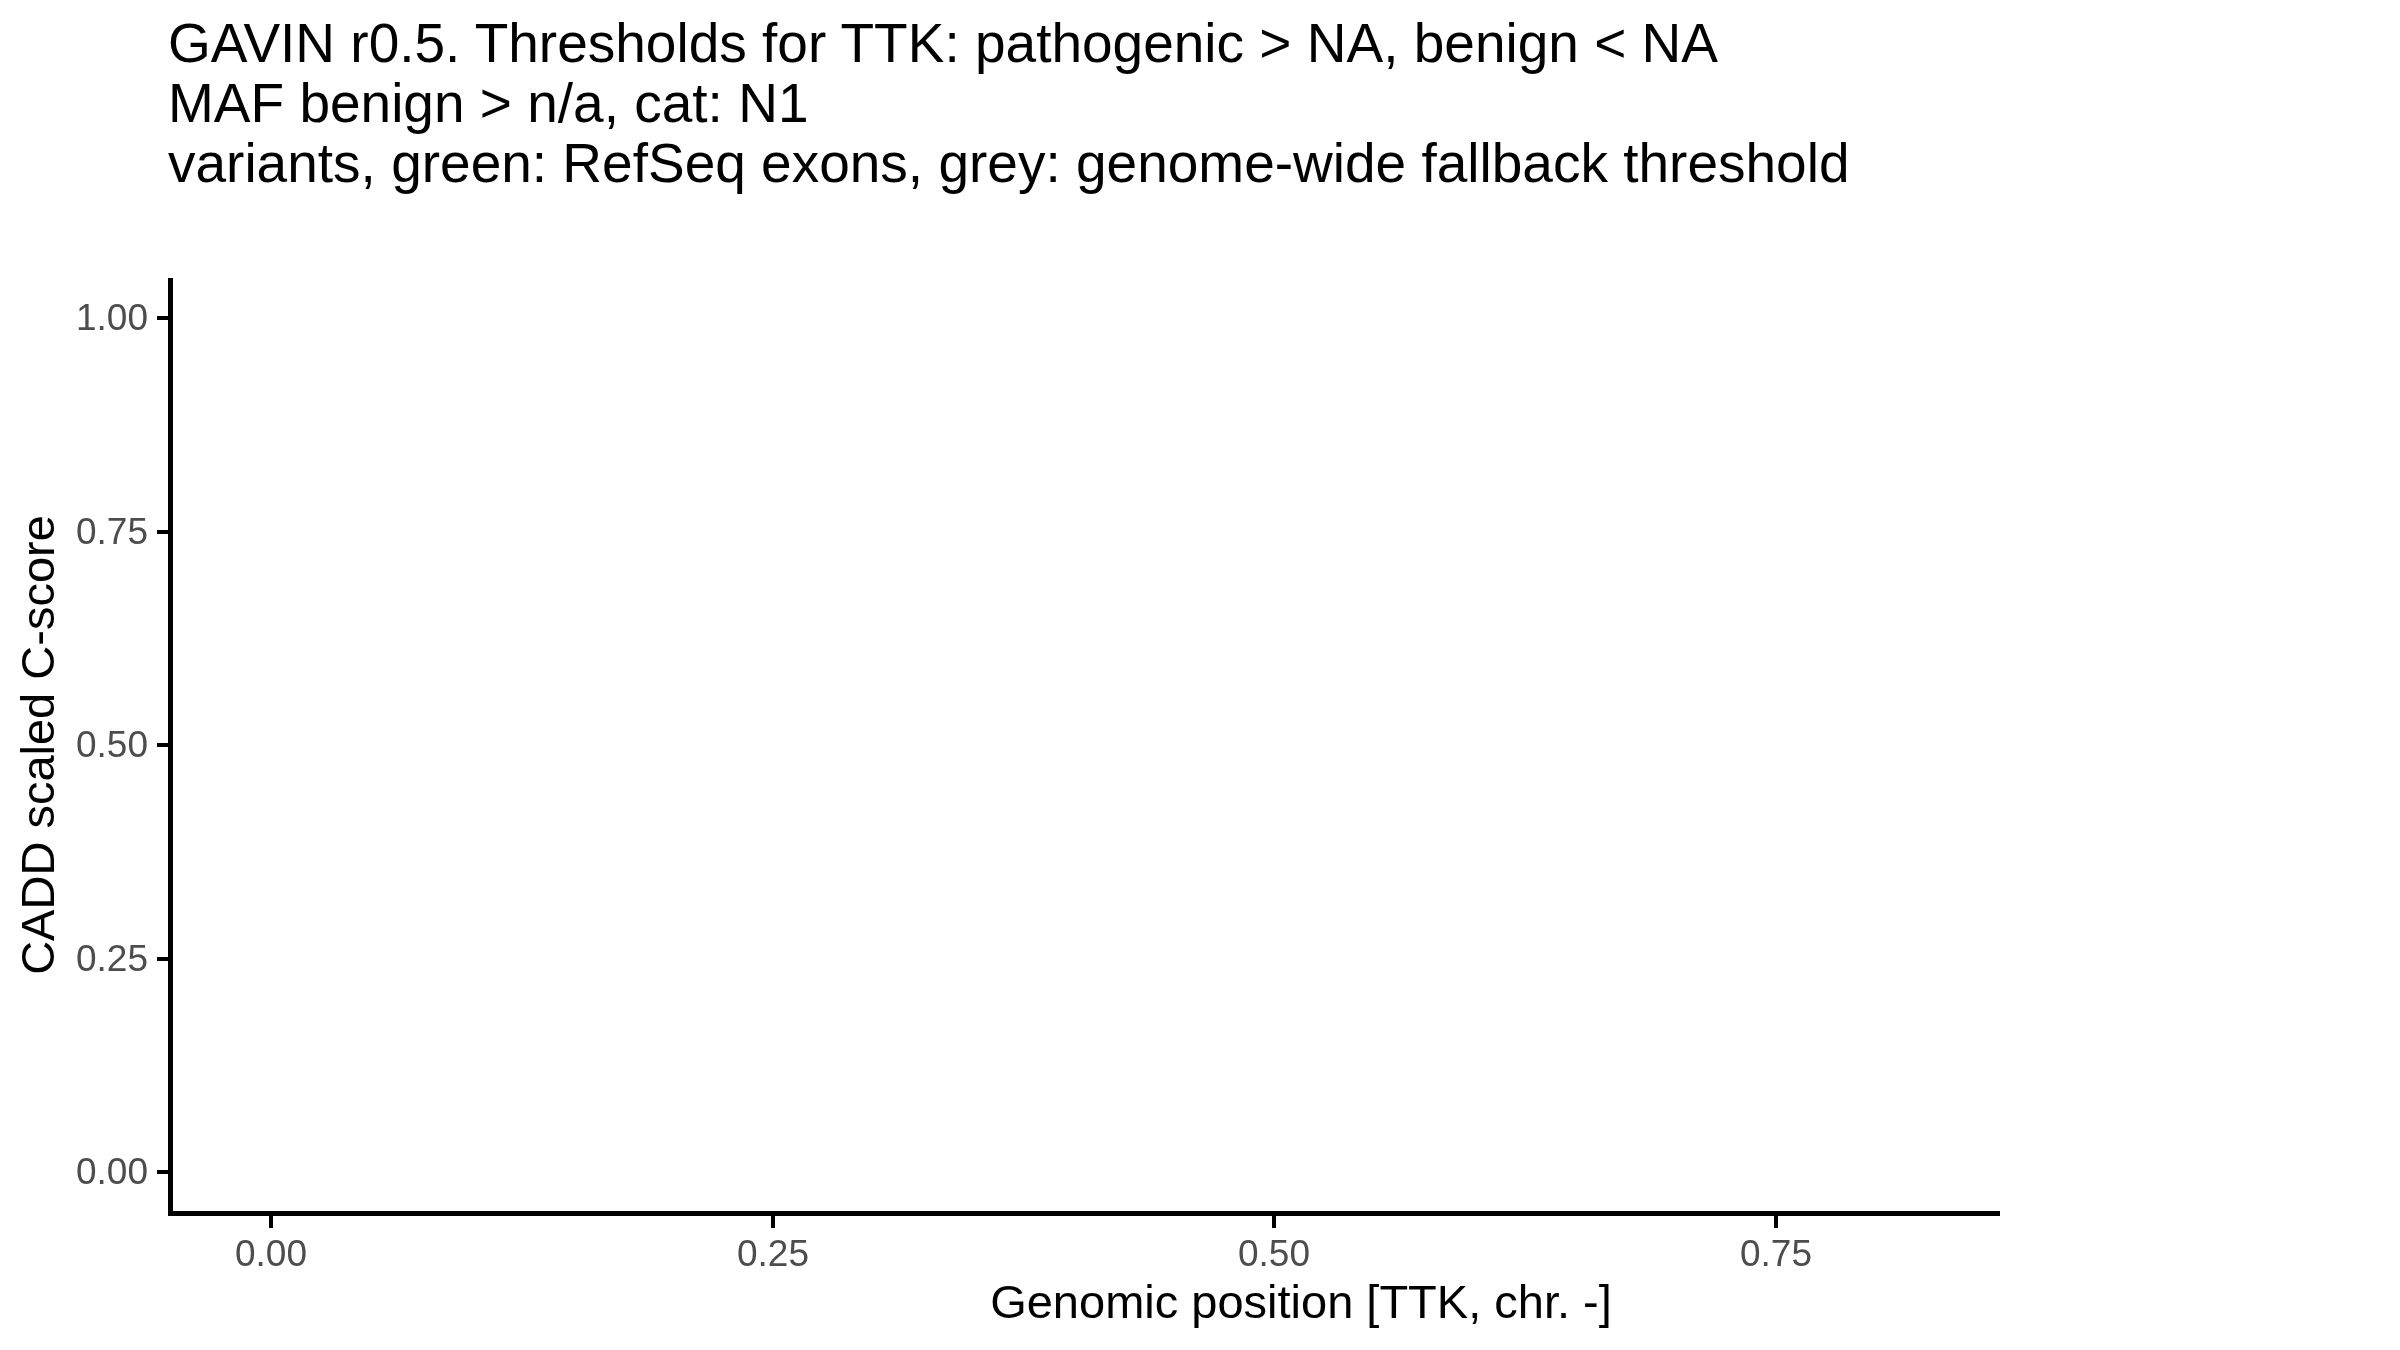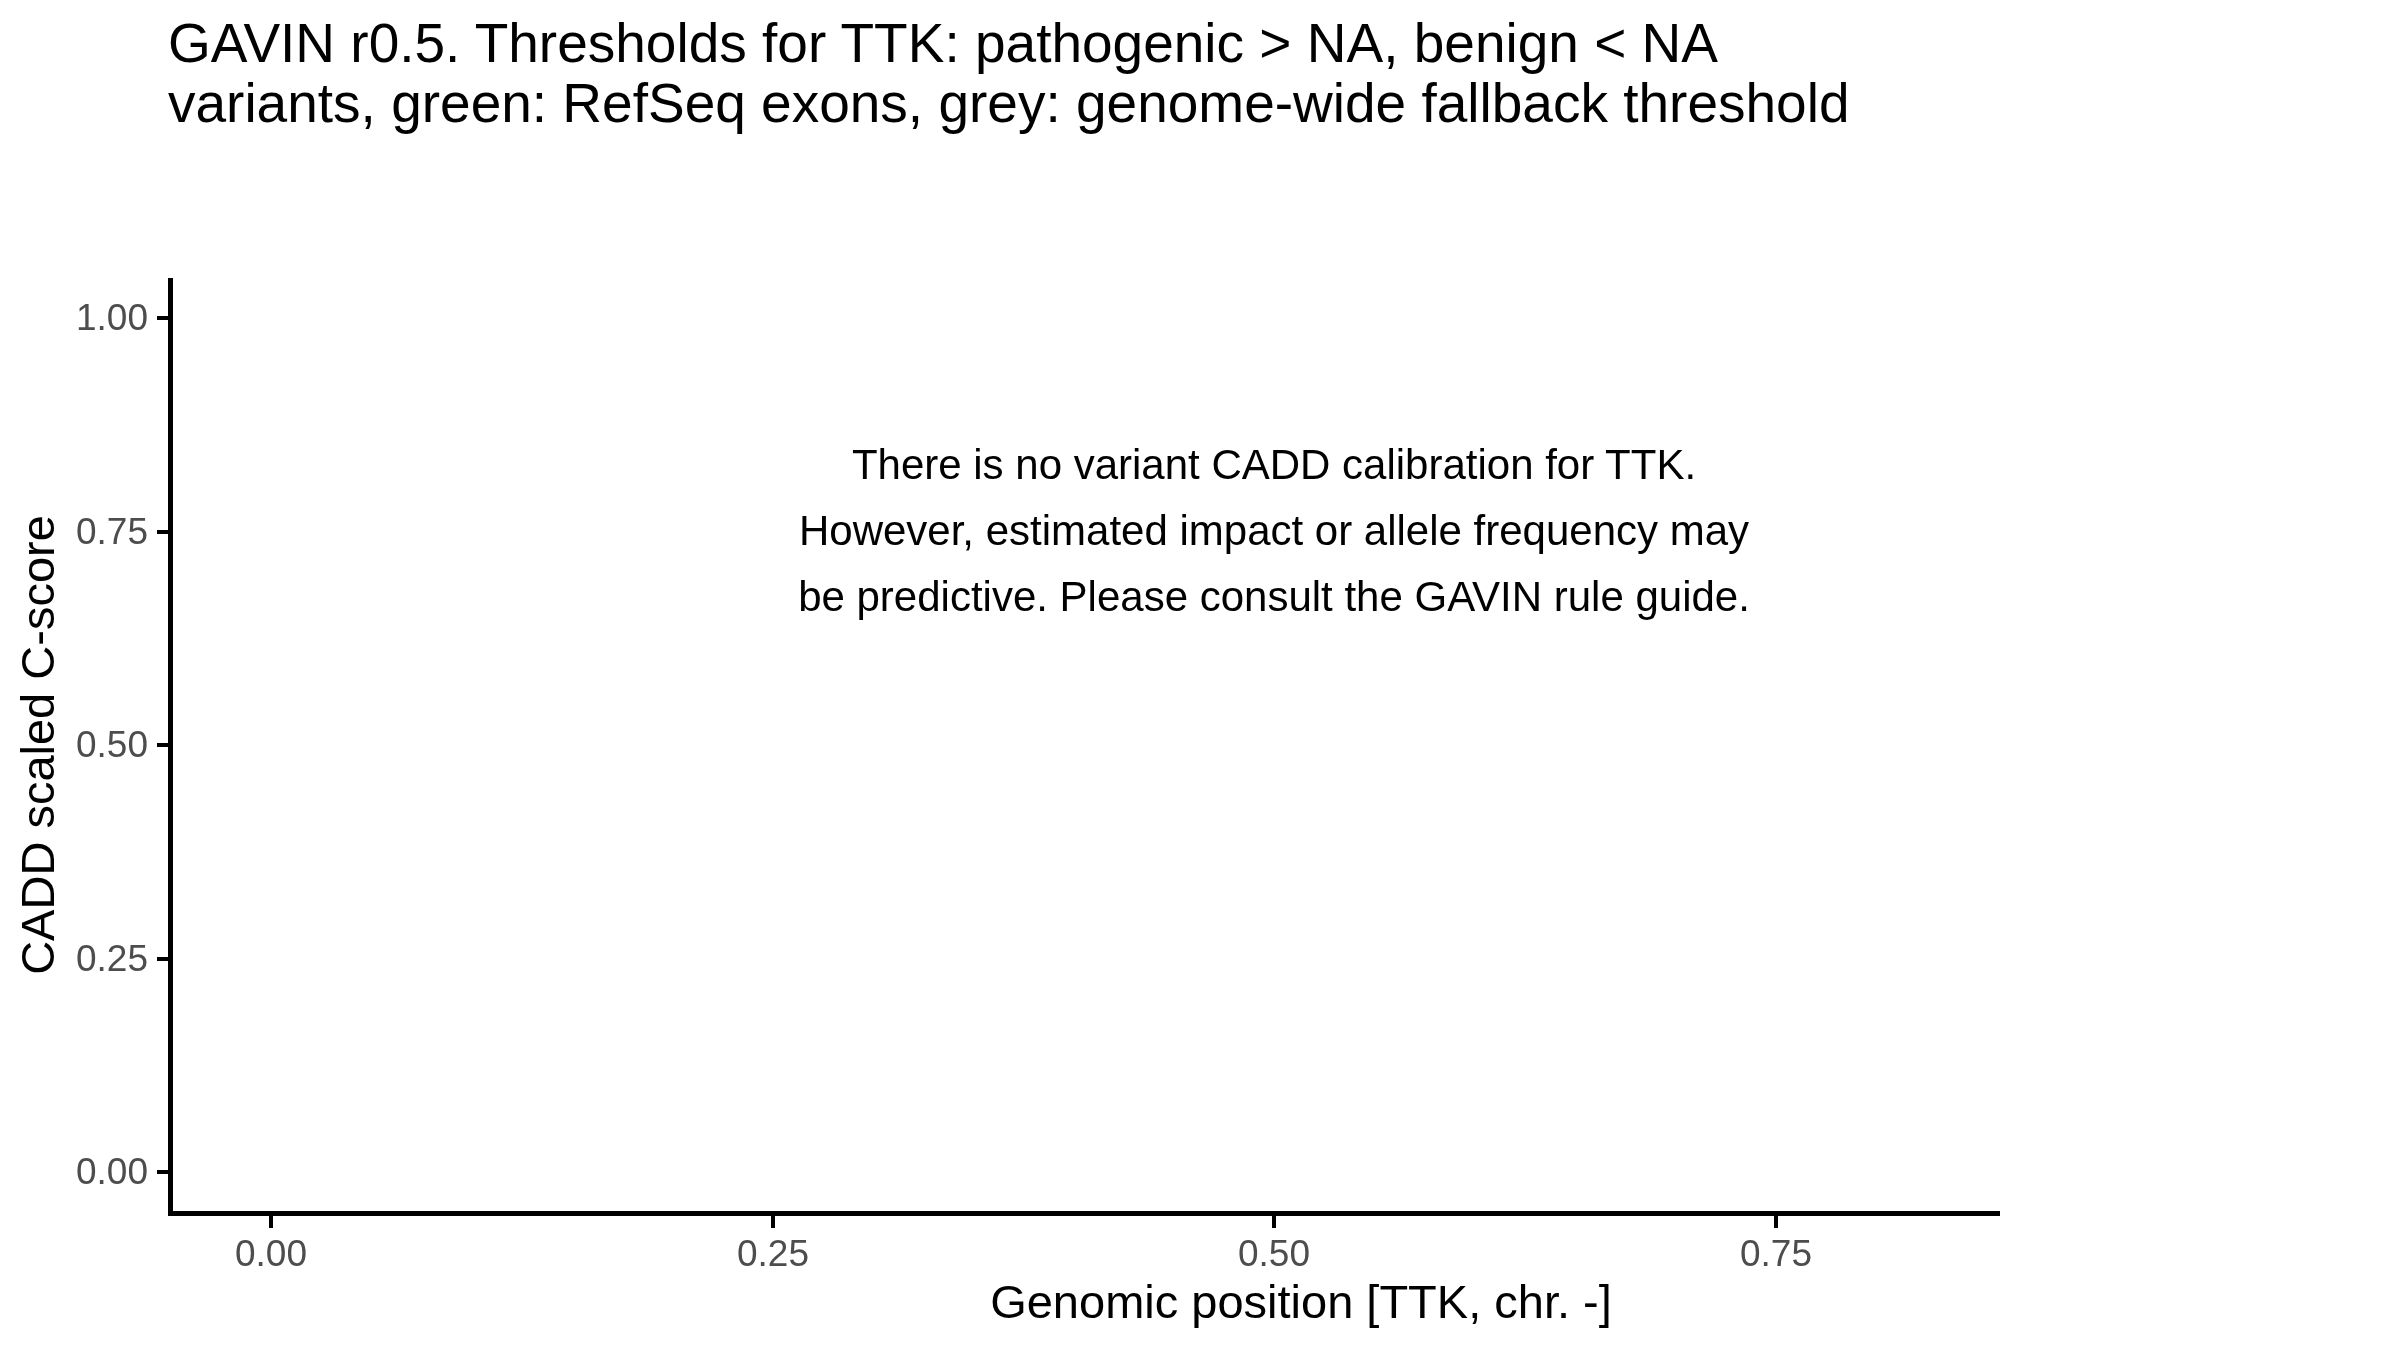--- a/index.html
+++ b/index.html
@@ -110,20 +110,21 @@
     white-space: nowrap;
   }
 </style>
 </head>
 <body>
 
 <div id="plot-root">
 
   <div class="plot-title">
     <div>GAVIN r0.5. Thresholds for TTK: pathogenic &gt; NA, benign &lt; NA</div>
+    <div>MAF benign &gt; n/a, cat: N1</div>
     <div>variants, green: RefSeq exons, grey: genome-wide fallback threshold</div>
   </div>
 
   <div class="axis-line-y"></div>
   <div class="axis-line-x"></div>
 
   <div class="ytick-mark" style="top:316px"></div>
   <div class="ytick-mark" style="top:530px"></div>
   <div class="ytick-mark" style="top:743px"></div>
   <div class="ytick-mark" style="top:957px"></div>
@@ -143,19 +144,14 @@
 
   <div class="xtick-label" style="left:191px">0.00</div>
   <div class="xtick-label" style="left:693px">0.25</div>
   <div class="xtick-label" style="left:1194px">0.50</div>
   <div class="xtick-label" style="left:1696px">0.75</div>
   <div class="xtick-label" style="left:2197px">1.00</div>
 
   <div class="y-axis-title">CADD scaled C-score</div>
   <div class="x-axis-title">Genomic position [TTK, chr. -]</div>
 
-  <div class="panel-annotation">
-    <div>There is no variant CADD calibration for TTK.</div>
-    <div>However, estimated impact or allele frequency may</div>
-    <div>be predictive. Please consult the GAVIN rule guide.</div>
-  </div>
 
 </div>
 
 </body></html>

